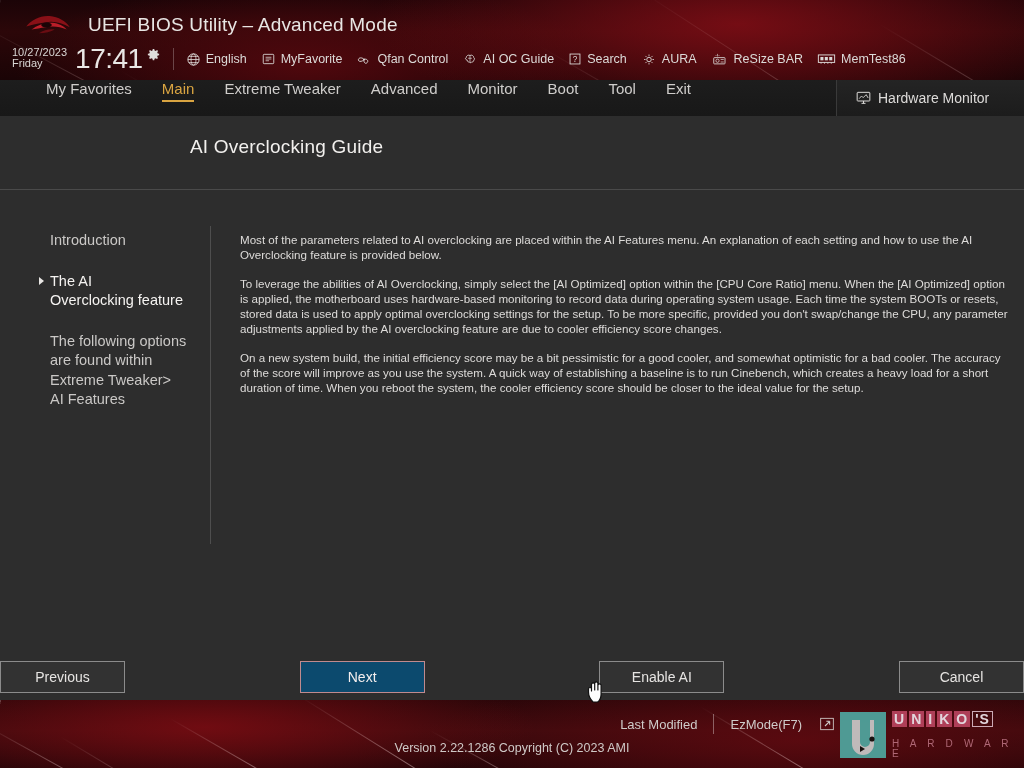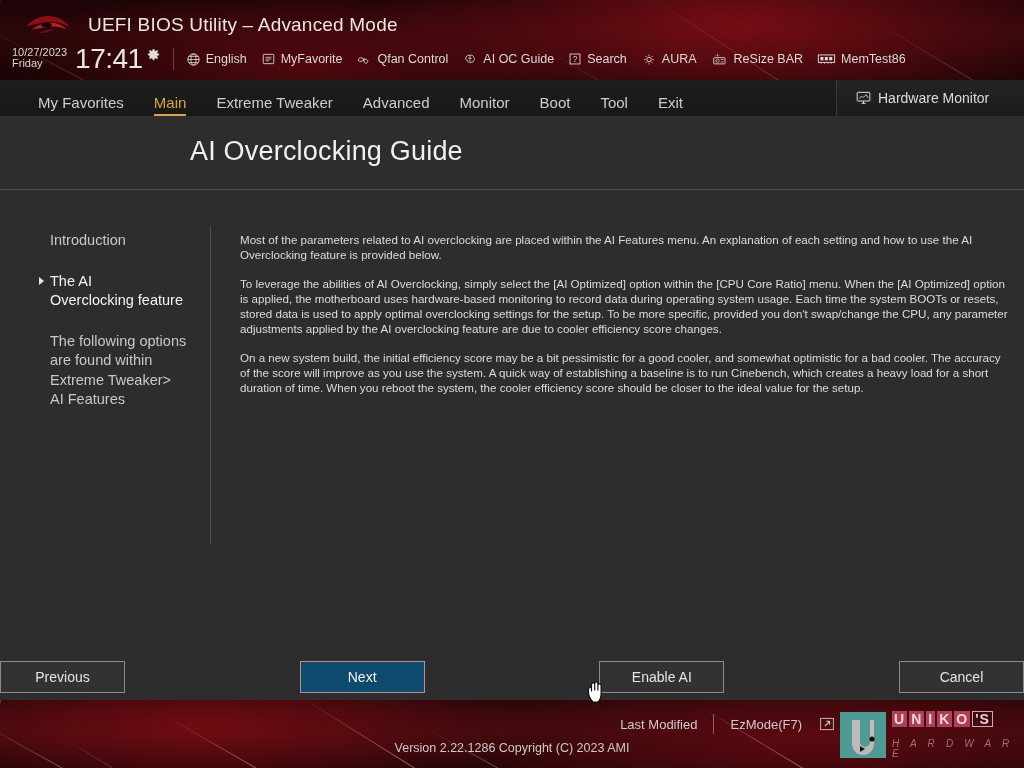--- a/index.html
+++ b/index.html
@@ -60,21 +60,21 @@
     font-size: 12.5px; color: #dcdad8; margin-right: 14px;
     white-space: nowrap; cursor: default;
   }
   .tool-item svg { display: block; }
 
   
   #navbar {
     position: absolute; left: 0; top: 80px;
     width: 1024px; height: 36px;
     background: linear-gradient(180deg, #1d1d1d 0%, #181818 100%);
-    display: flex; align-items: flex-end;
+    display: flex; align-items: flex-start; padding-left: 8px;
   }
   #navtabs { display: flex; align-items: center; padding-left: 38px; }
   .navtab {
     font-size: 15px; color: #cfcdcb;
     padding: 0 0 3px 0; margin-right: 30px;
     border-bottom: 2px solid transparent;
     cursor: pointer; white-space: nowrap;
   }
   .navtab.active { color: #d9a441; border-bottom-color: #d9a441; }
   #hwmon {
@@ -88,21 +88,21 @@
   }
 
   
   #main {
     position: absolute; left: 0; top: 116px;
     width: 1024px; height: 584px;
     background: #2d2d2d;
   }
   #page-title {
     position: absolute; left: 190px; top: 20px;
-    font-size: 27px; color: #f2f0ee; letter-spacing: .2px;
+    font-size: 19px; color: #f2f0ee; letter-spacing: .2px;
   }
   #title-rule {
     position: absolute; left: 0; top: 73px; width: 1024px; height: 1px;
     background: #4a4a4a;
   }
 
   #sidebar {
     position: absolute; left: 50px; top: 115px;
     width: 160px;
   }
@@ -197,21 +197,20 @@
   #wm-top {
     display: flex; align-items: center; gap: 2px;
     font-size: 14px; font-weight: bold; color: #f0e8ee;
     letter-spacing: 1px;
   }
   #wm-top .blk { background: #b8445f; padding: 1px 2px; }
   #wm-top .ob  { border: 1px solid #d8b8c4; padding: 0px 2px; }
   #wm-bottom {
     margin-top: 12px; font-size: 10px; letter-spacing: 4.2px;
     color: #b8707f;
-    font-style: italic;
   }
 
   
   #cursor { position: absolute; left: 586px; top: 678px; width: 22px; height: 26px; }
 </style>
 </head>
 <body>
 
 <div id="screen">
 

